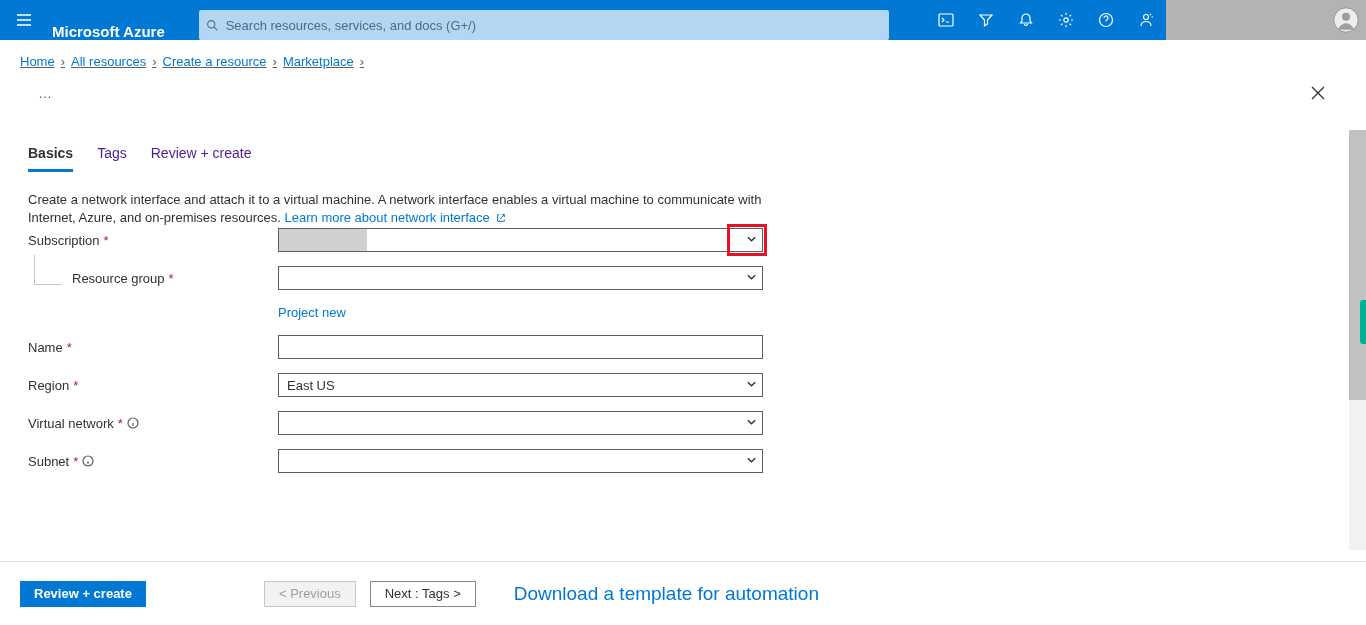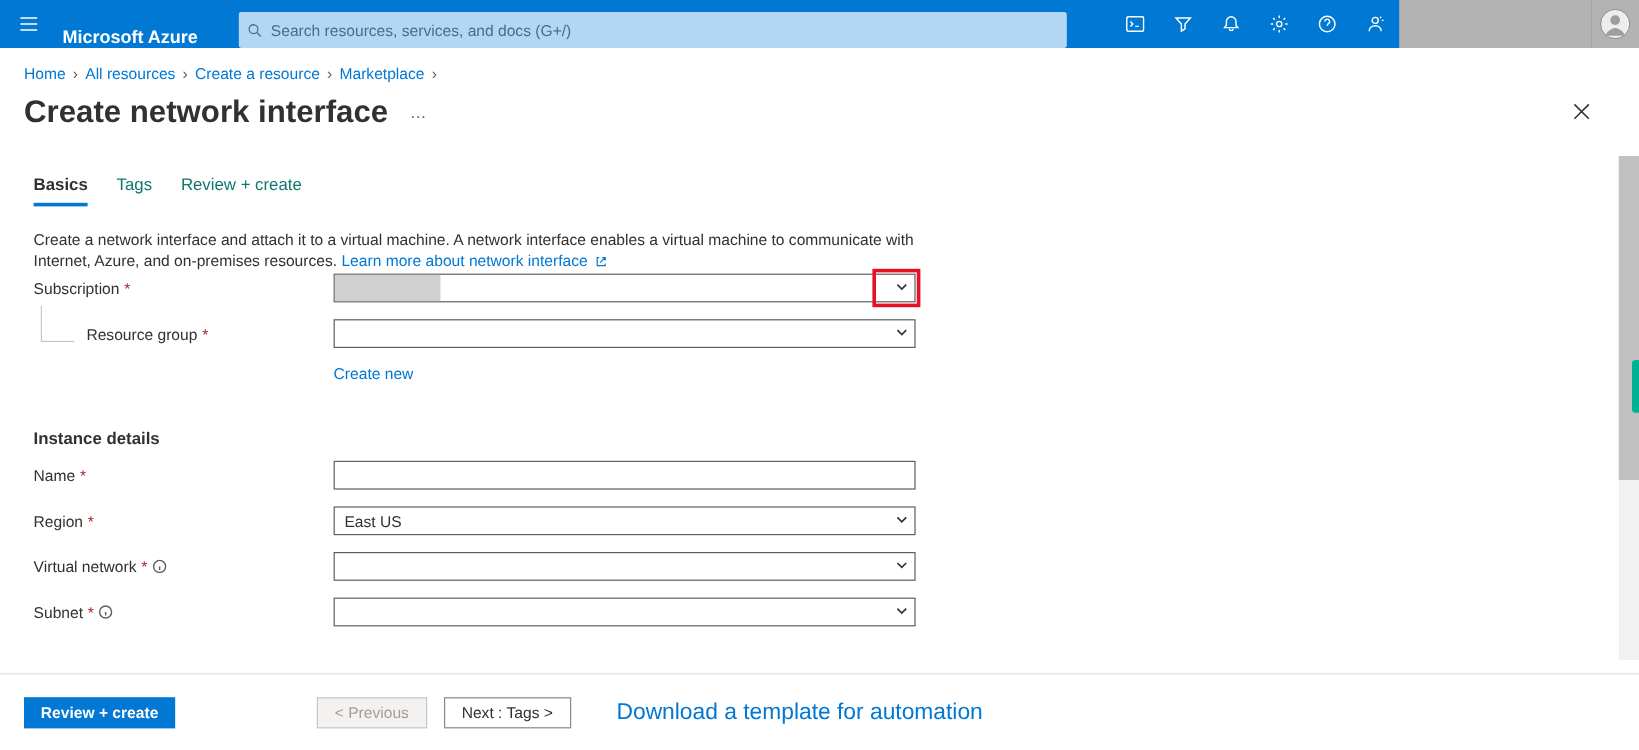--- a/index.html
+++ b/index.html
@@ -15,37 +15,37 @@
   .search-wrap input { border: none; background: transparent; outline: none; width: 100%; height: 100%; font-size: 13px; color: #6d28d9; }
   .search-wrap input::placeholder { color: #4b6b8a; }
   .header-icons { margin-left: auto; display: flex; align-items: center; height: 40px; }
   .hicon { width: 40px; height: 40px; display: flex; align-items: center; justify-content: center; cursor: pointer; }
   .hicon svg { width: 16px; height: 16px; fill: none; stroke: #fff; stroke-width: 1.2; }
   .acct-placeholder { width: 160px; height: 40px; background: #b3b3b3; }
   .avatar { width: 40px; height: 40px; display: flex; align-items: center; justify-content: center; background: #b3b3b3; }
   .avatar svg { width: 26px; height: 26px; }
 
   
-  .breadcrumb { padding: 14px 20px 4px 20px; font-size: 13px; color: #605e5c; display: flex; align-items: center; gap: 6px; }
+  .breadcrumb { padding: 14px 20px 4px 20px; font-size: 13px; color: #605e5c; display: flex; align-items: center; gap: 6px; text-decoration: underline; }
   .breadcrumb a { color: #0078d4; text-decoration: none; cursor: pointer; }
   .breadcrumb .sep { color: #605e5c; }
 
   
   .title-row { display: flex; align-items: center; padding: 0 20px; margin-top: 4px; }
   .page-title { font-size: 26px; font-weight: 600; color: #323130; }
   .title-dots { margin-left: 18px; color: #605e5c; font-size: 14px; cursor: pointer; letter-spacing: 1px; }
   .close-btn { margin-left: auto; width: 32px; height: 32px; display: flex; align-items: center; justify-content: center; cursor: pointer; margin-right: 12px; }
   .close-btn svg { width: 14px; height: 14px; stroke: #323130; stroke-width: 1.3; fill: none; }
 
   
   .content { padding: 0 28px; margin-top: 36px; position: relative; }
 
   
   .tabs { display: flex; gap: 24px; border-bottom: 1px solid transparent; }
-  .tab { font-size: 14px; color: #0f766e; padding: 0 0 8px 0; cursor: pointer; border-bottom: 3px solid transparent; }
+  .tab { font-size: 14px; color: #4c1d95; padding: 0 0 8px 0; cursor: pointer; border-bottom: 3px solid transparent; }
   .tab.active { font-weight: 600; border-bottom-color: #0078d4; color: #323130; }
 
   .desc { font-size: 13px; color: #323130; margin-top: 18px; max-width: 760px; line-height: 1.35; }
   .desc a { color: #0078d4; text-decoration: none; }
   .ext-icon { display: inline-block; margin-left: 3px; vertical-align: -1px; }
 
   .section-head { font-size: 14px; font-weight: 600; color: #323130; margin-top: 24px; margin-bottom: 10px; }
 
   .form-row { display: flex; align-items: center; margin-bottom: 12px; min-height: 26px; }
   .form-row.indent .label { padding-left: 44px; position: relative; }
@@ -150,21 +150,20 @@
     <span class="sep">›</span>
   <a>All resources</a>
     <span class="sep">›</span>
   <a>Create a resource</a>
     <span class="sep">›</span>
   <a>Marketplace</a>
     <span class="sep">›</span>
 </div>
 
 <div class="title-row">
-  <h1 class="page-title">Create network interface</h1>
   <span class="title-dots">…</span>
   <div class="close-btn">
     <svg viewBox="0 0 14 14">
         <path d="M1 1l12 12M13 1L1 13"></path>
       </svg>
   </div>
 </div>
 
 <div class="content">
 
@@ -210,24 +209,23 @@
     </div>
     <div class="select-wrap">
       <div class="select">
         <span></span>
         <span class="chev"><svg viewBox="0 0 12 12">
               <path d="M2 4l4 4 4-4"></path>
             </svg></span>
       </div>
     </div>
   </div>
-  <a class="link-small">Create new</a>
-
-  
-  <div class="section-head">Instance details</div>
+  <a class="link-small">Project new</a>
+
+  
 
   <div class="form-row">
     <div class="label">
       <span>Name</span>
       <span class="req">*</span>
     </div>
     <input class="text-input" type="text" value="" style="">
   </div>
 
   <div class="form-row">

